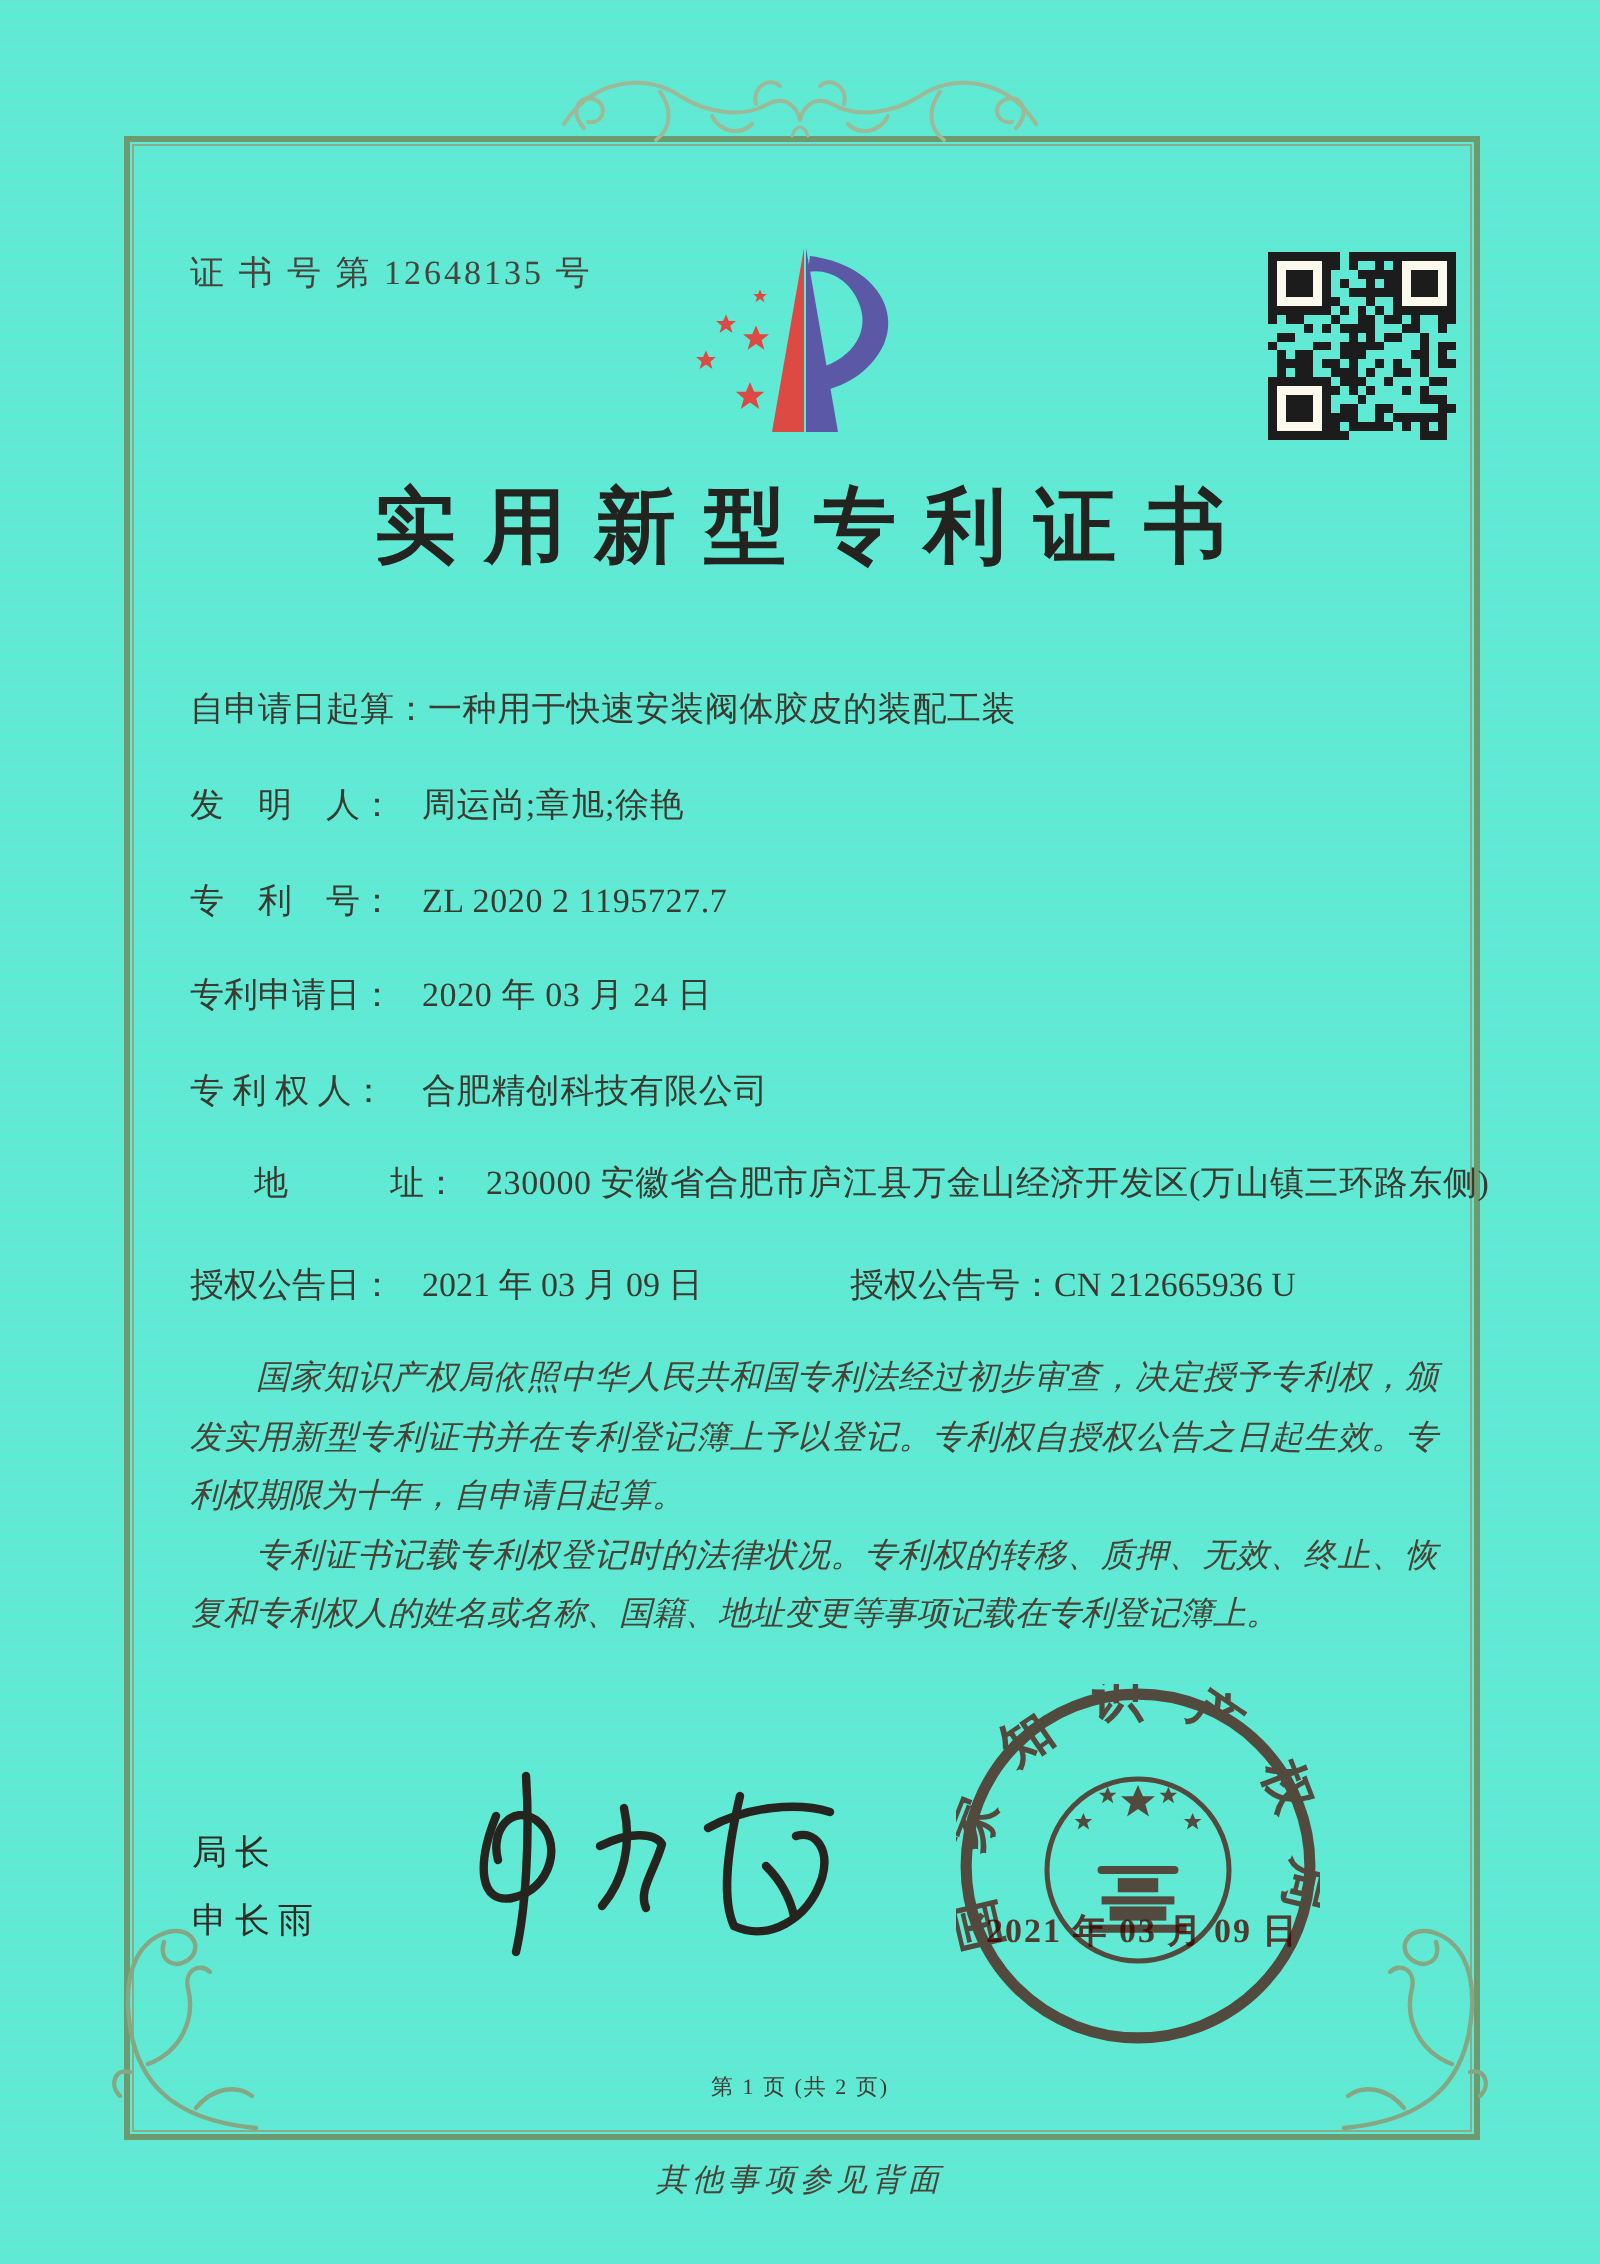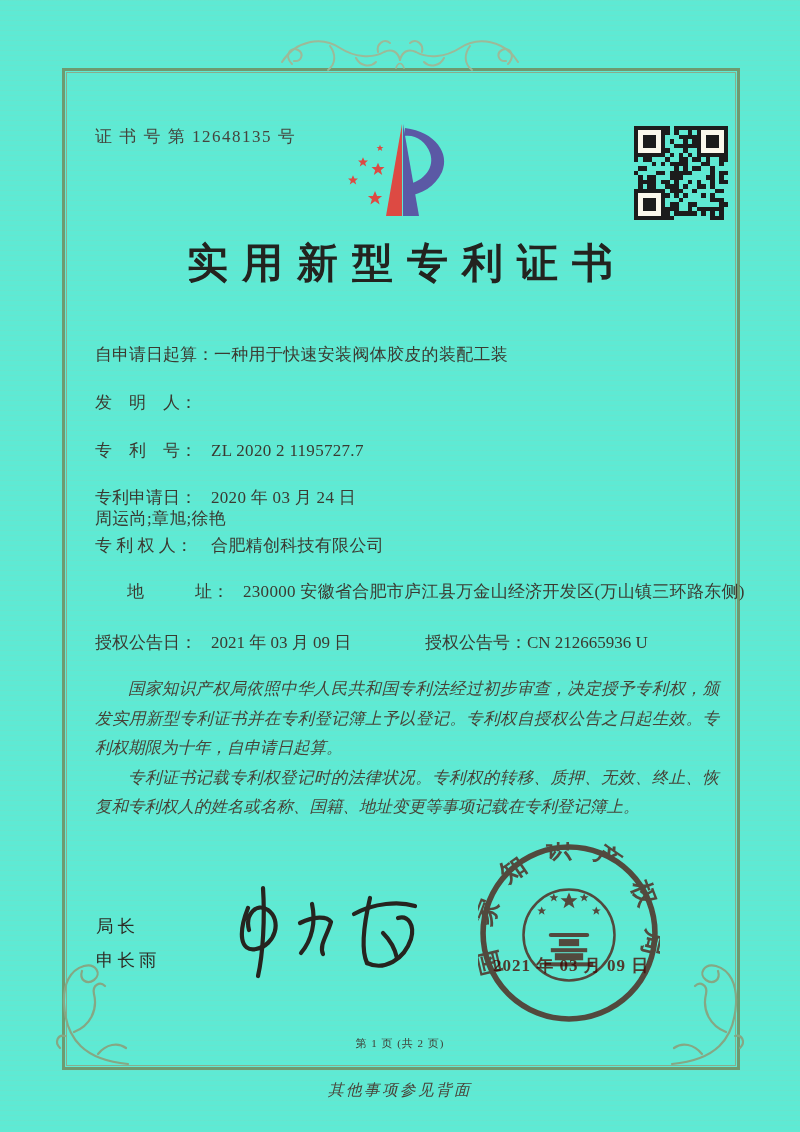--- a/index.html
+++ b/index.html
@@ -264,21 +264,21 @@
         <rect x="19" y="20" width="1" height="1"></rect>
       </svg>
   </div>
 
   <h1 class="abs title">实用新型专利证书</h1>
 
   <div class="f-row" style="top:343px;">
     <span class="f-label">自申请日起算：</span>
     <span class="f-value">一种用于快速安装阀体胶皮的装配工装</span>
   </div>
-  <div class="f-row" style="top:391px;flex-direction:column;">
+  <div class="f-row" style="top:391px;">
     <span class="f-label">发　明　人：</span>
     <span class="f-value">周运尚;章旭;徐艳</span>
   </div>
   <div class="f-row" style="top:439px;">
     <span class="f-label">专　利　号：</span>
     <span class="f-value">ZL 2020 2 1195727.7</span>
   </div>
   <div class="f-row" style="top:486px;">
     <span class="f-label">专利申请日：</span>
     <span class="f-value">2020 年 03 月 24 日</span>

